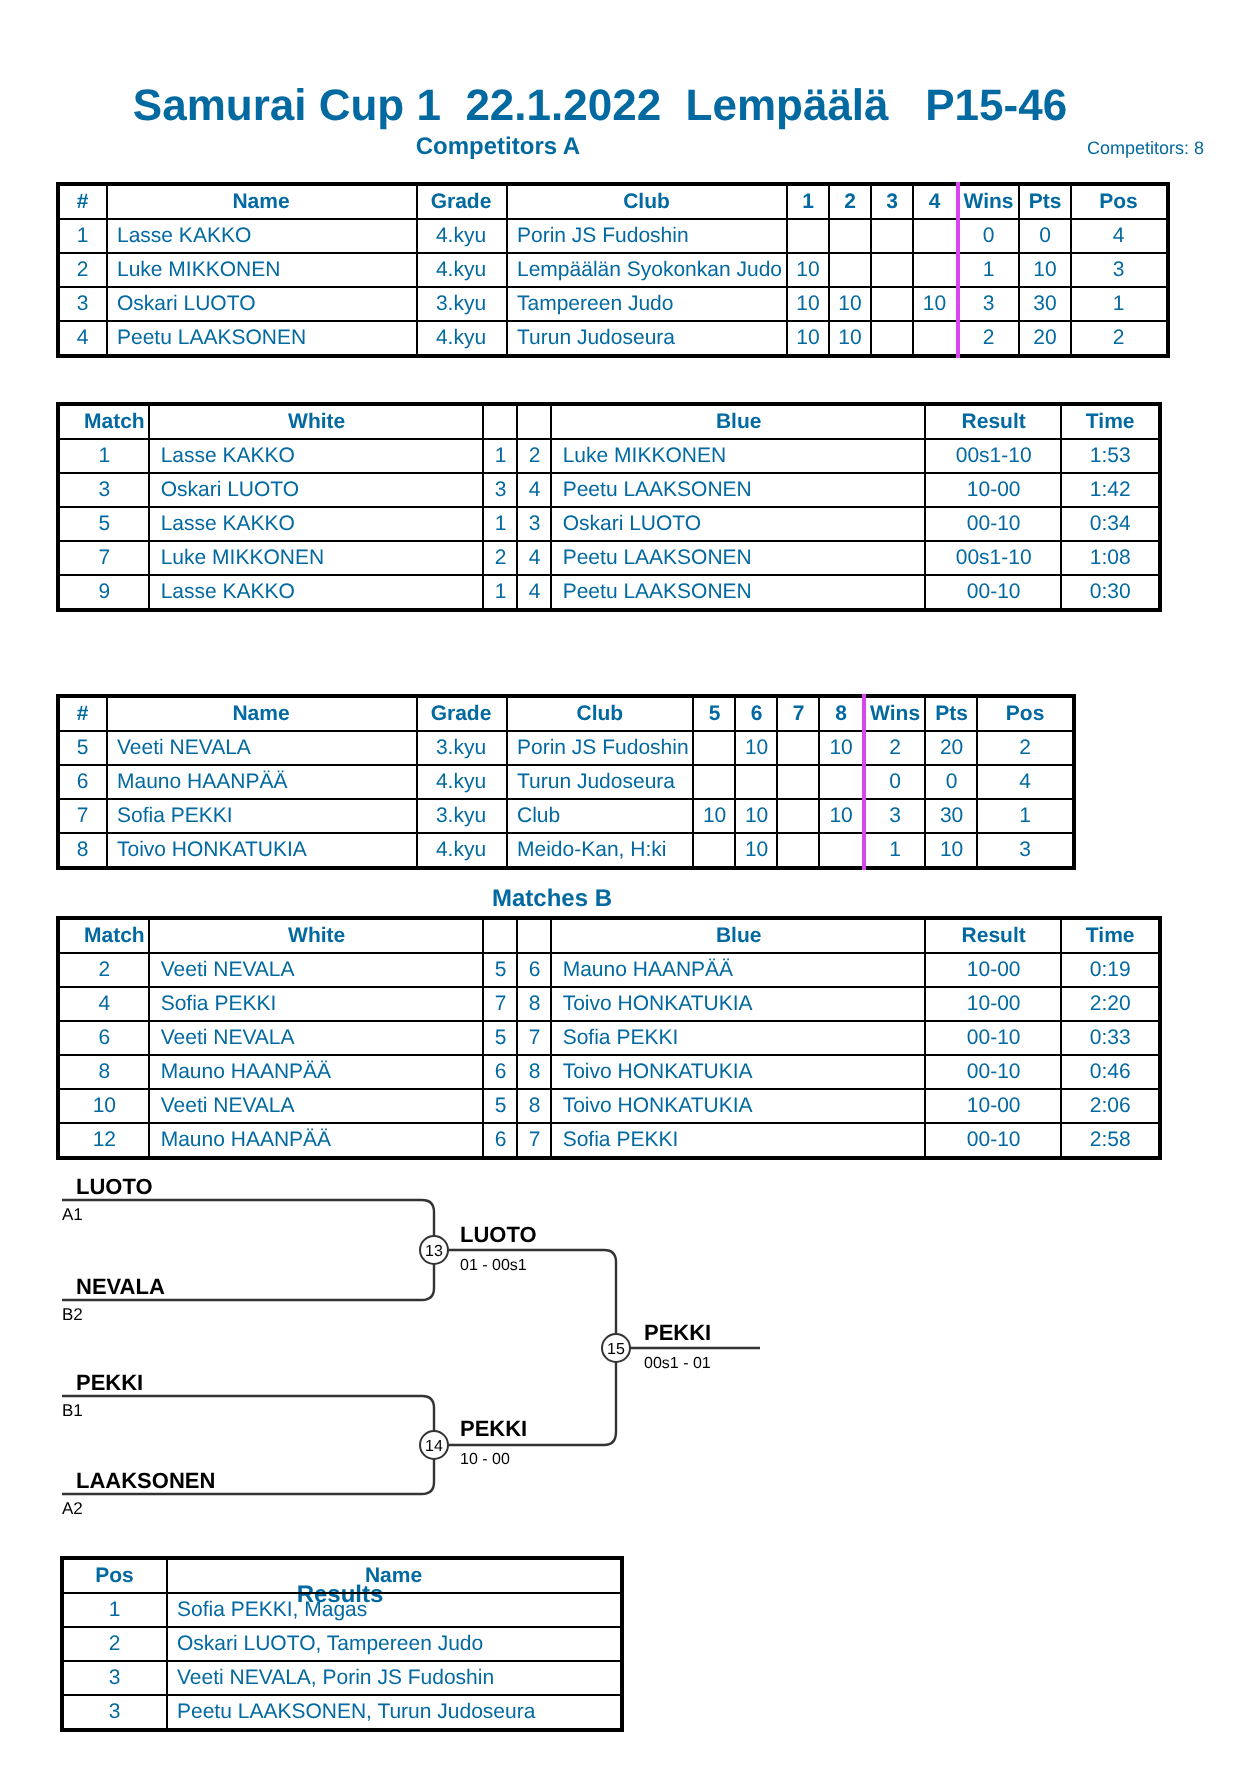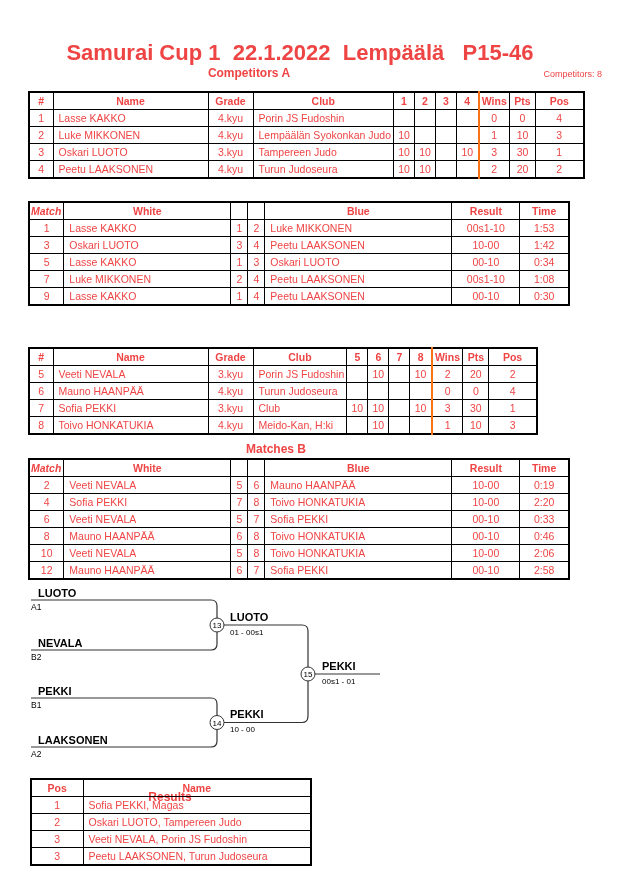--- a/index.html
+++ b/index.html
@@ -1,18 +1,18 @@
 <!DOCTYPE html>
 <html><head>
 <meta charset="utf-8">
 <style>
   html,body { margin:0; padding:0; background:#fff; }
   .page {
     position:relative; width:630px; height:891px; background:#ffffff;
-    font-family:"Liberation Sans", sans-serif; color:#ef4444; overflow:hidden;
+    font-family:"Liberation Sans", sans-serif; color:#0369a1; overflow:hidden;
   }
   .doc-title {
     position:absolute; top:40px; left:0; width:600px; text-align:center;
     font-size:22px; font-weight:bold; white-space:pre;
   }
   .sec-title {
     position:absolute; width:200px; text-align:center;
     font-size:12px; font-weight:bold; white-space:pre;
   }
   .comp-count {
@@ -26,22 +26,22 @@
   .tbl th, .tbl td {
     border:1px solid #000; height:16px; padding:0 2px; text-align:center;
     overflow:visible; white-space:nowrap; line-height:15px; font-weight:normal;
   }
   .tbl th { font-weight:bold; }
   
   .comp  td:nth-child(2), .comp  td:nth-child(4),
   .match td:nth-child(2), .match td:nth-child(5),
   .results td:nth-child(2) { text-align:left; padding-left:5px; }
   
-  .comp th:nth-child(9), .comp td:nth-child(9) { border-left:2px solid #f97316; }
-  .match th:nth-child(1) { text-align:left; padding-left:1px;font-style:italic; }
+  .comp th:nth-child(9), .comp td:nth-child(9) { border-left:2px solid #d946ef; }
+  .match th:nth-child(1) { text-align:left; padding-left:12px; }
   
   svg.bracket { position:absolute; left:0; top:0; pointer-events:none; }
   .bracket path { fill:none; stroke:#333; stroke-width:1.2; }
   .bracket circle { fill:#fff; stroke:#333; stroke-width:1; }
   .bracket text { font-family:"Liberation Sans", sans-serif; fill:#000; }
   .bk-name   { font-size:11px; font-weight:bold; }
   .bk-seed   { font-size:8.5px; fill:#222; }
   .bk-result { font-size:8px; fill:#555; }
   .bk-no     { font-size:8px; text-anchor:middle; }
 </style>

